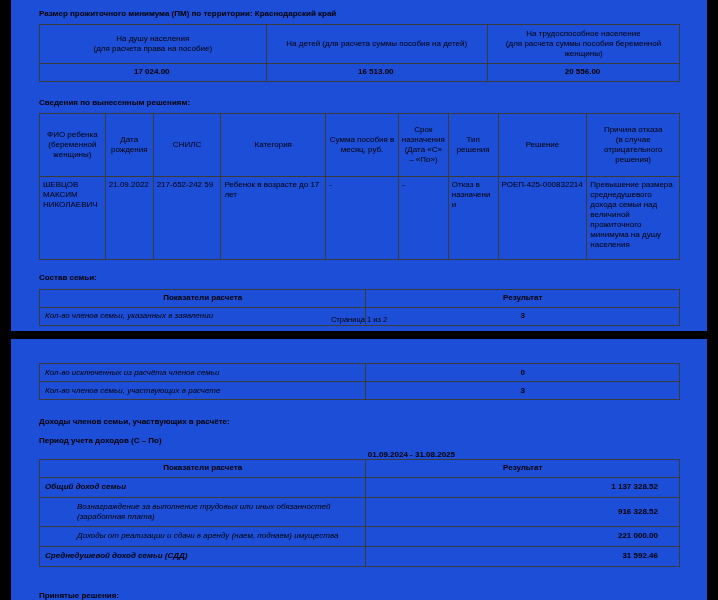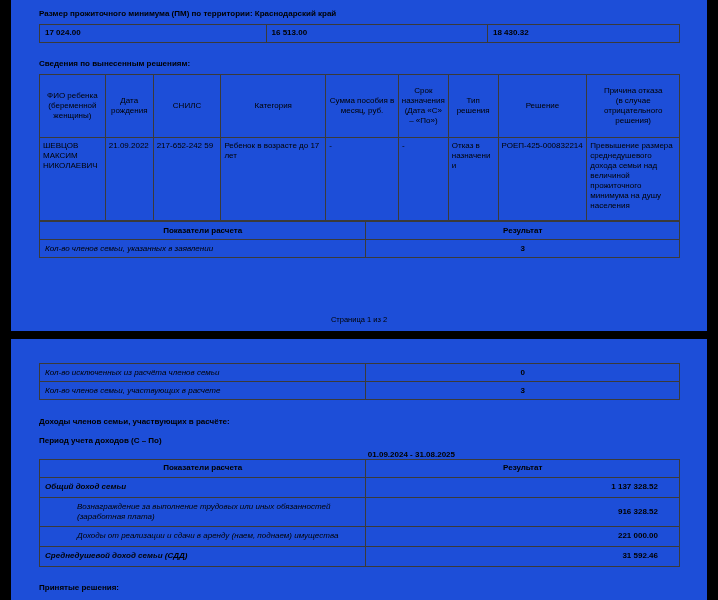--- a/index.html
+++ b/index.html
@@ -10,27 +10,27 @@
   }
   .page{position:absolute;left:11px;width:696px;background:#1d4ed8;overflow:hidden;}
   #page1{top:0;height:331px;}
   #page2{top:339px;height:261px;}
   .content{padding:0 27px 0 28px;}
   .sec-title{font-weight:bold;font-size:8px;line-height:1.2;}
   .t1{margin:9px 0 5px;}
   .t2{margin:16px 0 6px;}
   .t3{margin:13px 0 6px;}
   .t4{margin:17px 0 9px;}
-  .t5{margin:16px 0 0;}
+  .t5{margin:24px 0 0;}
   table{width:100%;border-collapse:collapse;table-layout:fixed;font-size:8px;line-height:1.25;}
   td,th{border:1px solid #3a3a3a;padding:2px 5px;vertical-align:middle;word-wrap:break-word;}
   th{font-weight:normal;text-align:center;white-space:pre-line;}
   
   .pm-table th{height:34px;}
-  .pm-table td{height:13px;text-align:left;font-weight:bold;padding-right:7px;}
+  .pm-table td{height:13px;text-align:center;font-weight:bold;padding-right:7px;}
   .c-pm1{width:35.4%;} .c-pm2{width:34.6%;} .c-pm3{width:30%;}
   
   .dec-table th{height:58px;padding:2px 2px;}
   .dec-table td{vertical-align:top;text-align:left;height:76px;padding:3px 3px;}
   .c-d1{width:10.3%;}.c-d2{width:7.5%;}.c-d3{width:10.6%;}.c-d4{width:16.4%;}
   .c-d5{width:11.4%;}.c-d6{width:7.8%;}.c-d7{width:7.8%;}.c-d8{width:13.9%;}.c-d9{width:14.5%;}
   
   .calc-table th{font-weight:bold;height:13px;}
   .c-left{width:51%;} .c-right{width:49%;}
   .calc-table td.lbl{text-align:left;height:13px;font-style:italic;}
@@ -54,24 +54,32 @@
 
     <div class="sec-title t1">Размер прожиточного минимума (ПМ) по территории: Краснодарский край</div>
 
     <table class="pm-table">
       <colgroup>
           <col class="c-pm1">
           <col class="c-pm2">
           <col class="c-pm3">
         </colgroup>
       <tbody>
+          <tr>
+        <th>На душу населения
+(для расчета права на пособие)</th>
+        <th>На детей (для расчета суммы пособия на детей)</th>
+        <th>На трудоспособное население
+(для расчета суммы пособия беременной
+женщины)</th>
+      </tr>
       <tr>
         <td>17 024.00</td>
         <td>16 513.00</td>
-        <td>18 430.32</td>
+        <td>20 556.00</td>
       </tr>
     </tbody>
       </table>
 
     <div class="sec-title t2">Сведения по вынесенным решениям:</div>
 
     <table class="dec-table">
       <colgroup>
         <col class="c-d1">
           <col class="c-d2">
@@ -113,20 +121,21 @@
         <td>Ребенок в возрасте до 17 лет</td>
         <td>-</td>
         <td>-</td>
         <td>Отказ в назначении</td>
         <td>РОЕП-425-000832214</td>
         <td>Превышение размера среднедушевого дохода семьи над величиной прожиточного минимума на душу населения</td>
       </tr>
     </tbody>
       </table>
 
+    <div class="sec-title t3">Состав семьи:</div>
 
     <table class="calc-table">
       <colgroup>
           <col class="c-left">
           <col class="c-right">
         </colgroup>
       <tbody>
           <tr>
         <th>Показатели расчета</th>
         <th>Результат</th>

